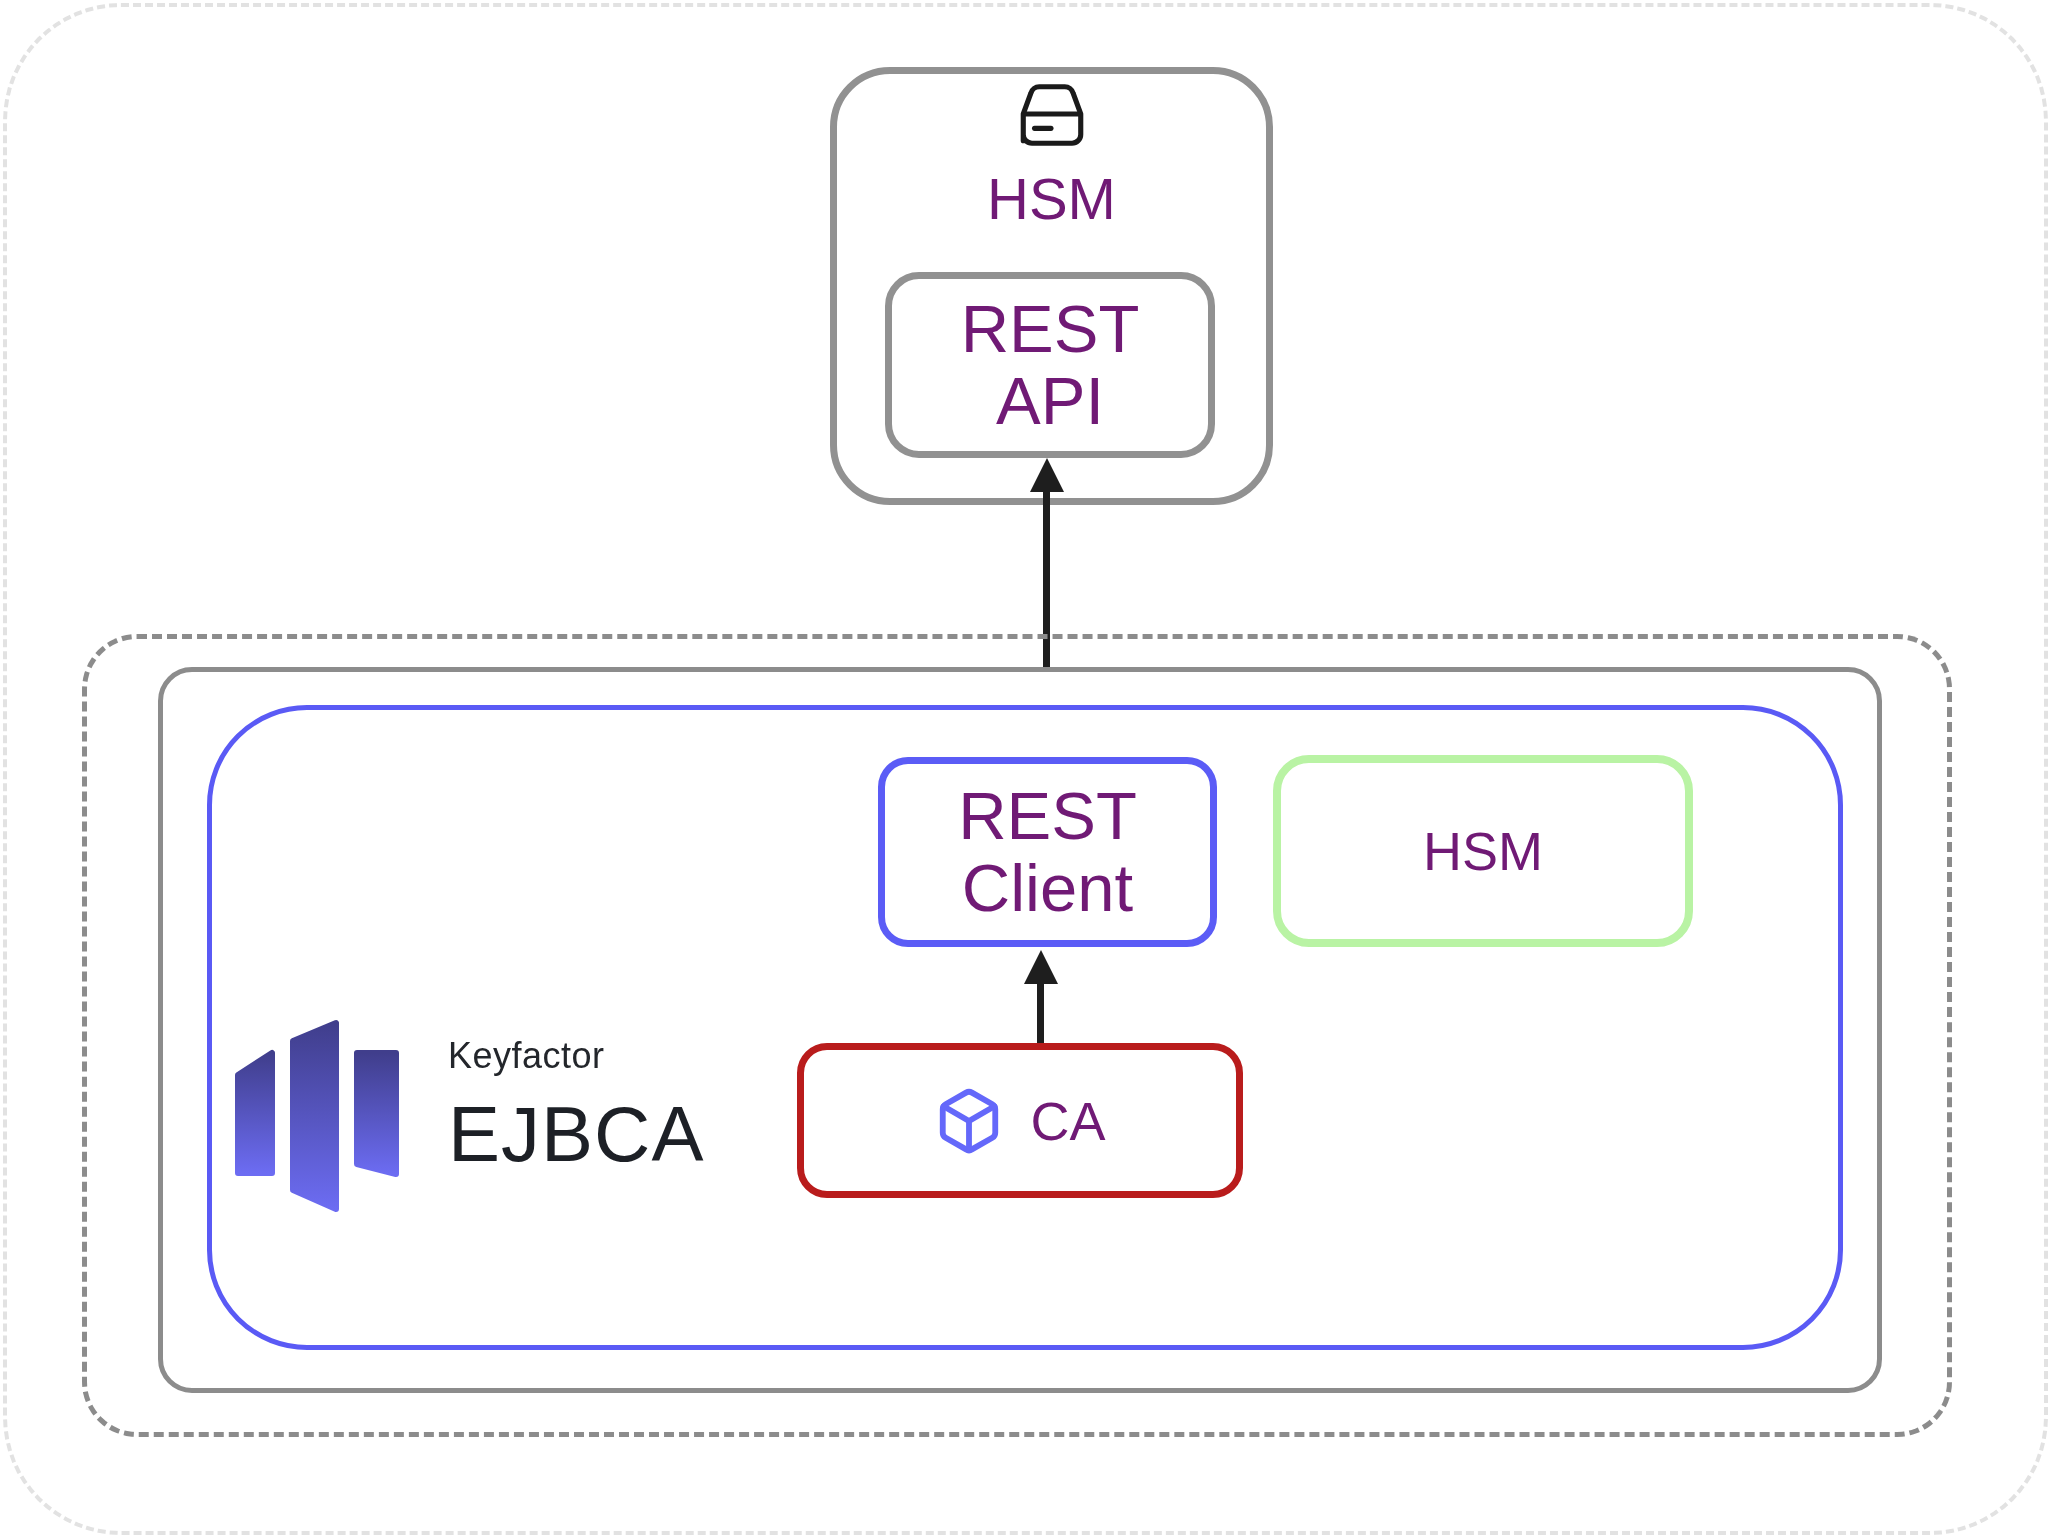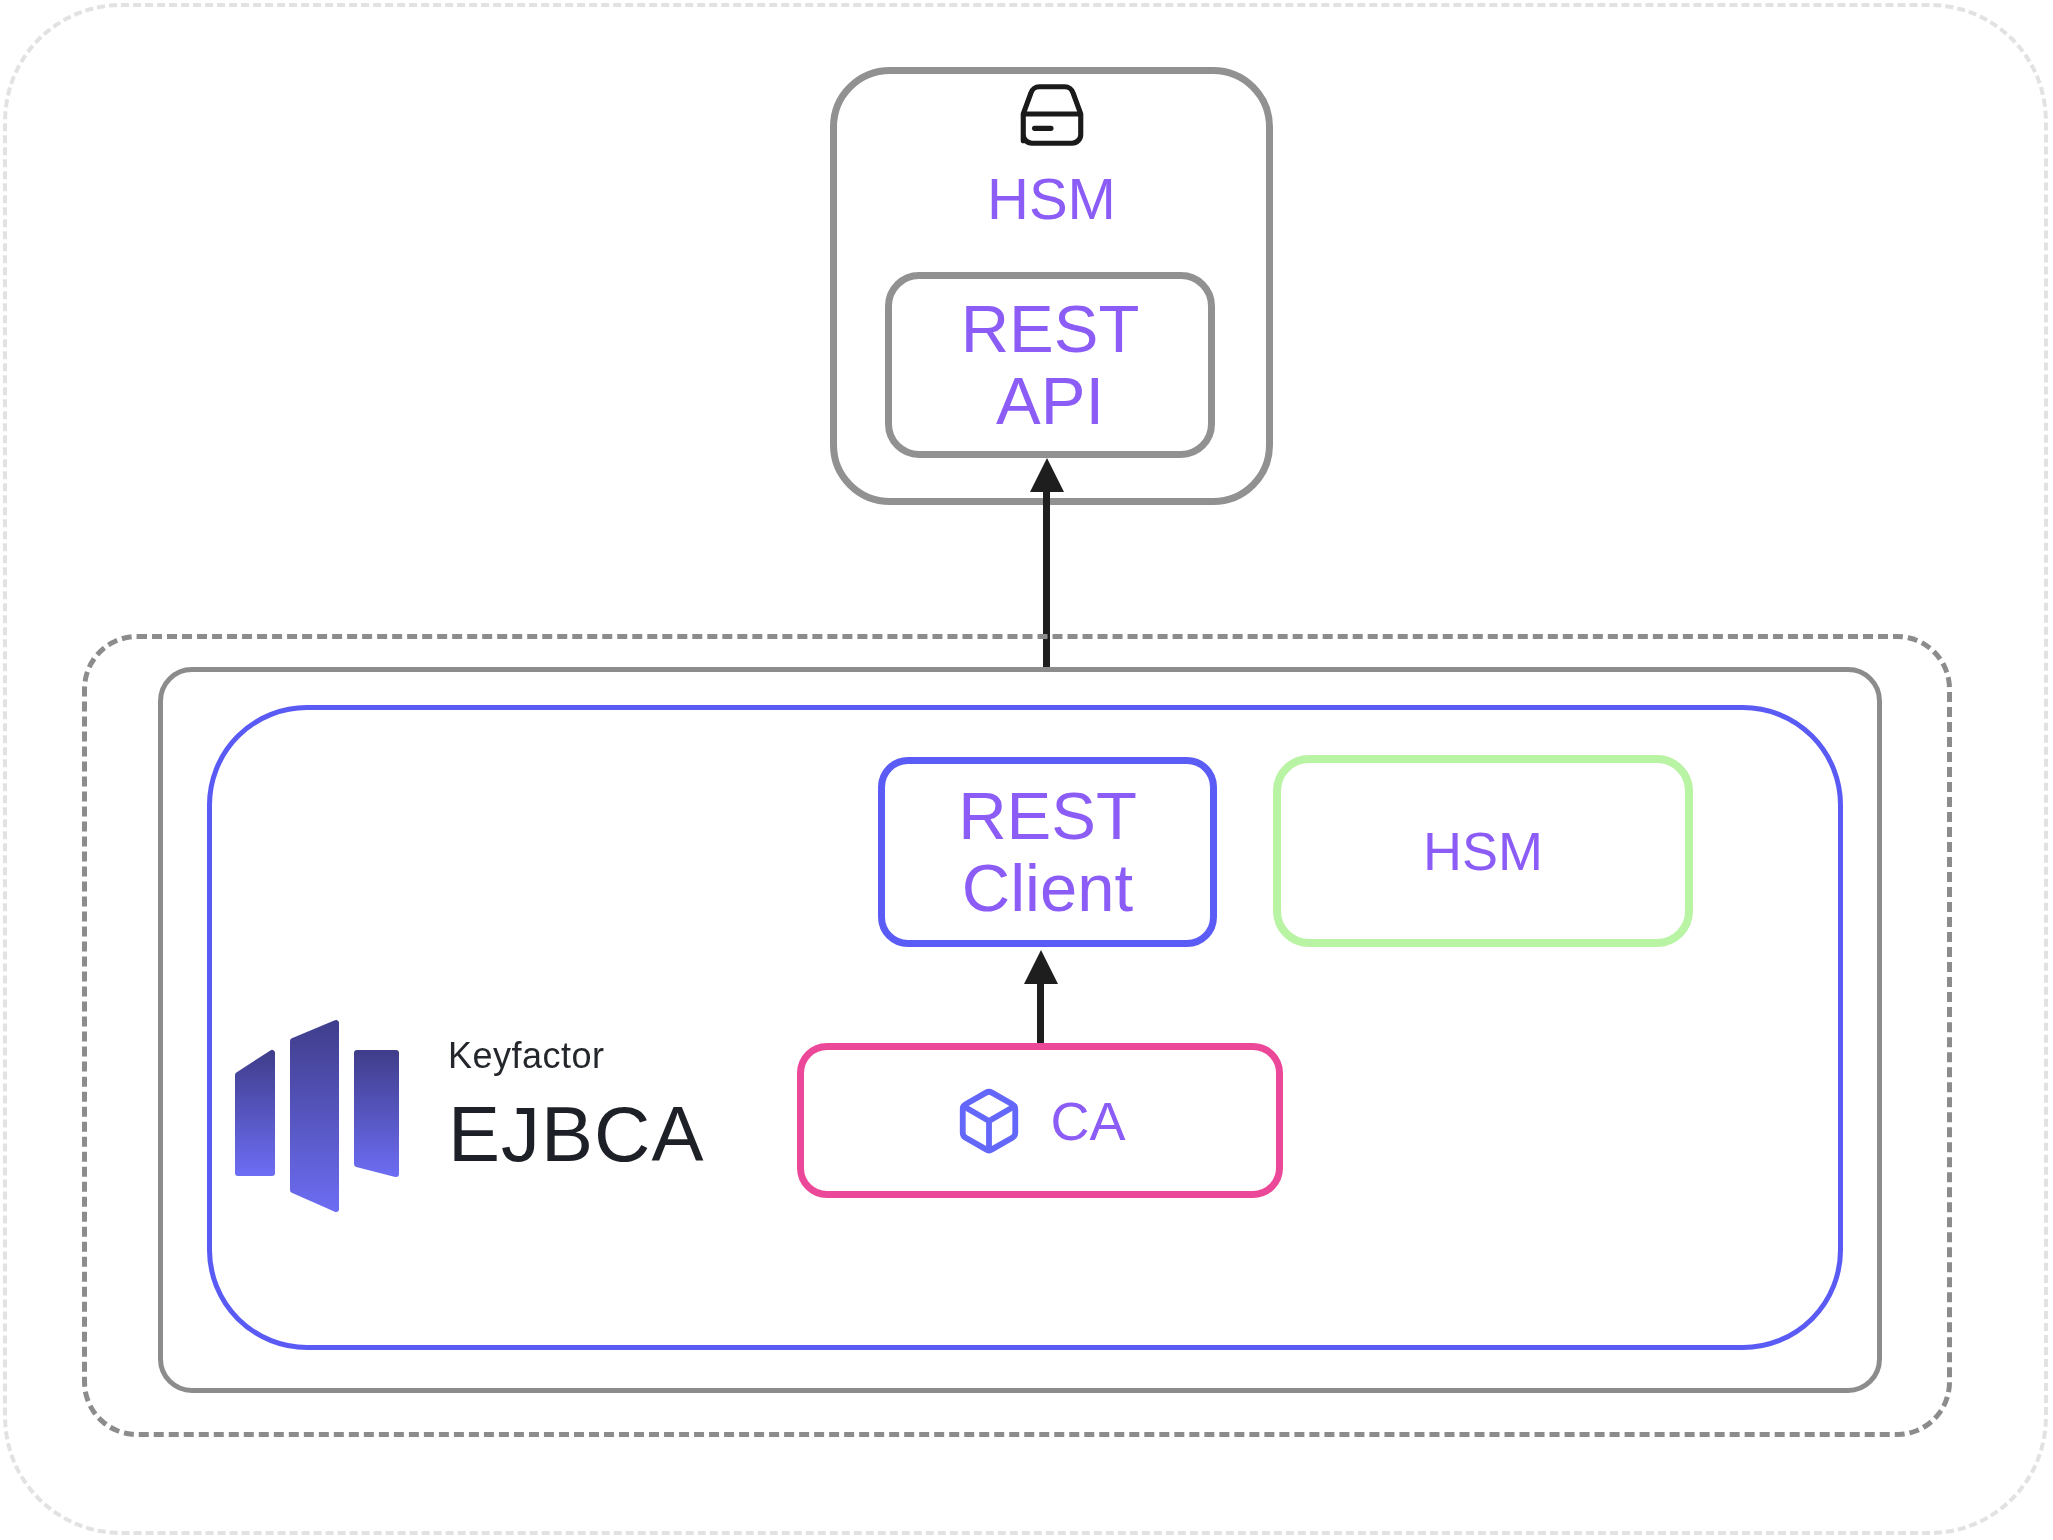--- a/index.html
+++ b/index.html
@@ -12,39 +12,39 @@
     box-sizing:border-box;
   }
   
   .page-edge{
     position:absolute;left:3px;top:3px;width:2045px;height:1532px;
     border:4px dashed #e2e2e2;border-radius:118px;
     box-sizing:border-box;
     pointer-events:none;
   }
   .box{position:absolute;box-sizing:border-box;background:#ffffff;}
-  .label{color:#8b5cf6;text-align:center;}
+  .label{color:#701a75;text-align:center;}
   .big{font-size:67px;line-height:72px;}
   
   .hsm-box{left:830px;top:67px;width:443px;height:438px;border:7px solid #919191;border-radius:60px;
     display:flex;flex-direction:column;align-items:center;}
   .hsm-title{font-size:58px;line-height:58px;margin-top:22px;}
   .rest-api-box{left:885px;top:272px;width:330px;height:186px;border:7px solid #919191;border-radius:34px;
     display:flex;flex-direction:column;align-items:center;justify-content:center;}
   
   .dashed-box{left:82px;top:634px;width:1870px;height:803px;border:5px dashed #8c8c8c;border-radius:55px;background:transparent;}
   .gray-box{left:158px;top:667px;width:1724px;height:726px;border:5px solid #8c8c8c;border-radius:34px;}
   .blue-box{left:207px;top:705px;width:1636px;height:645px;border:5px solid #5a5af5;border-radius:100px;}
   
   .rest-client-box{left:878px;top:757px;width:339px;height:190px;border:7px solid #5b5cf6;border-radius:30px;
     display:flex;flex-direction:column;align-items:center;justify-content:center;}
   .hsm-config-box{left:1273px;top:755px;width:420px;height:192px;border:8px solid #b9f3a4;border-radius:36px;
     display:flex;flex-direction:column;align-items:center;justify-content:center;}
   .hsm-config-box .label{font-size:54px;line-height:70px;}
-  .ca-box{left:797px;top:1043px;width:486px;height:155px;border:7px solid #ec4899;border-radius:30px;
+  .ca-box{left:797px;top:1043px;width:446px;height:155px;border:7px solid #b91c1c;border-radius:30px;
     display:flex;align-items:center;justify-content:center;gap:26px;}
   .ca-box .label{font-size:54px;}
   
   .arrow-line{position:absolute;width:7px;background:#1e1e1e;}
   .arrow-head{position:absolute;width:0;height:0;border-left:17px solid transparent;border-right:17px solid transparent;border-bottom:34px solid #1e1e1e;}
   
   .logo{position:absolute;left:232px;top:1018px;display:flex;align-items:flex-start;}
   .logo-text{margin-left:46px;margin-top:18px;}
   .logo-brand{font-size:36px;font-weight:500;color:#23262b;line-height:40px;letter-spacing:0.5px;}
   .logo-product{font-size:78px;font-weight:500;color:#1d2026;line-height:80px;letter-spacing:1px;margin-top:18px;}

